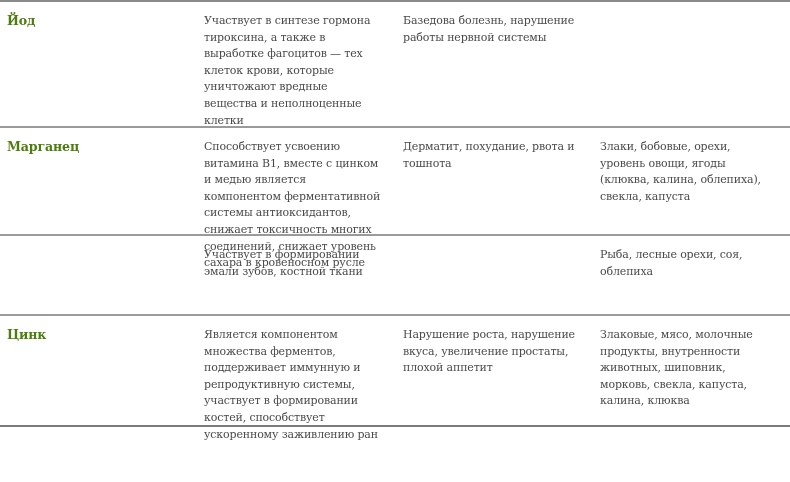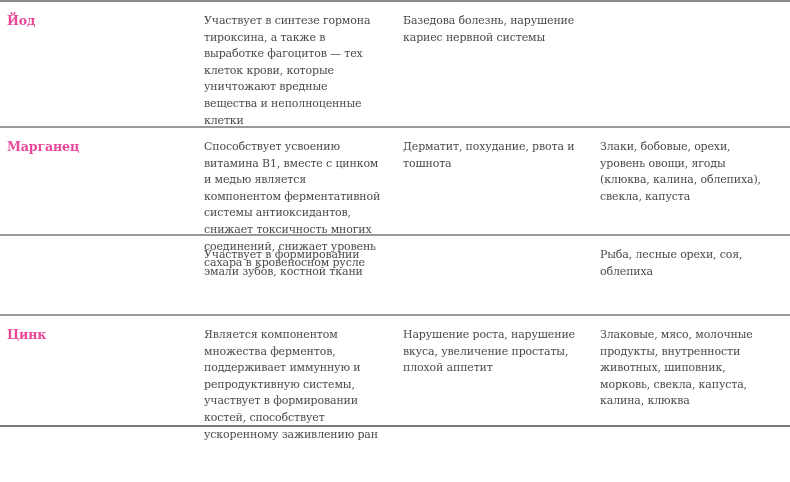--- a/index.html
+++ b/index.html
@@ -34,42 +34,42 @@
       top: 11px;
       font-size: 11px;
       line-height: 16.6px;
       letter-spacing: -0.15px;
       white-space: pre-line;
     }
     .c-name {
       left: 7px;
       width: 180px;
       font-weight: bold;
-      color: #ec4899;
+      color: #4d7c0f;
       font-size: 12.6px;
     }
     .c-role { left: 204px; width: 190px; }
     .c-def  { left: 403px; width: 190px; }
     .c-src  { left: 600px; width: 188px; }
   </style>
 </head>
 <body>
 
 <div class="table">
   <div class="row" style="height:126px">
     <div class="cell c-name">Йод</div>
     <div class="cell c-role">Участвует в синтезе гормона
 тироксина, а также в
 выработке фагоцитов — тех
 клеток крови, которые
 уничтожают вредные
 вещества и неполноценные
 клетки</div>
     <div class="cell c-def">Базедова болезнь, нарушение
-кариес нервной системы</div>
+работы нервной системы</div>
   </div>
   <div class="row" style="height:108px">
     <div class="cell c-name">Марганец</div>
     <div class="cell c-role">Способствует усвоению
 витамина В1, вместе с цинком
 и медью является
 компонентом ферментативной
 системы антиоксидантов,
 снижает токсичность многих
 соединений, снижает уровень

